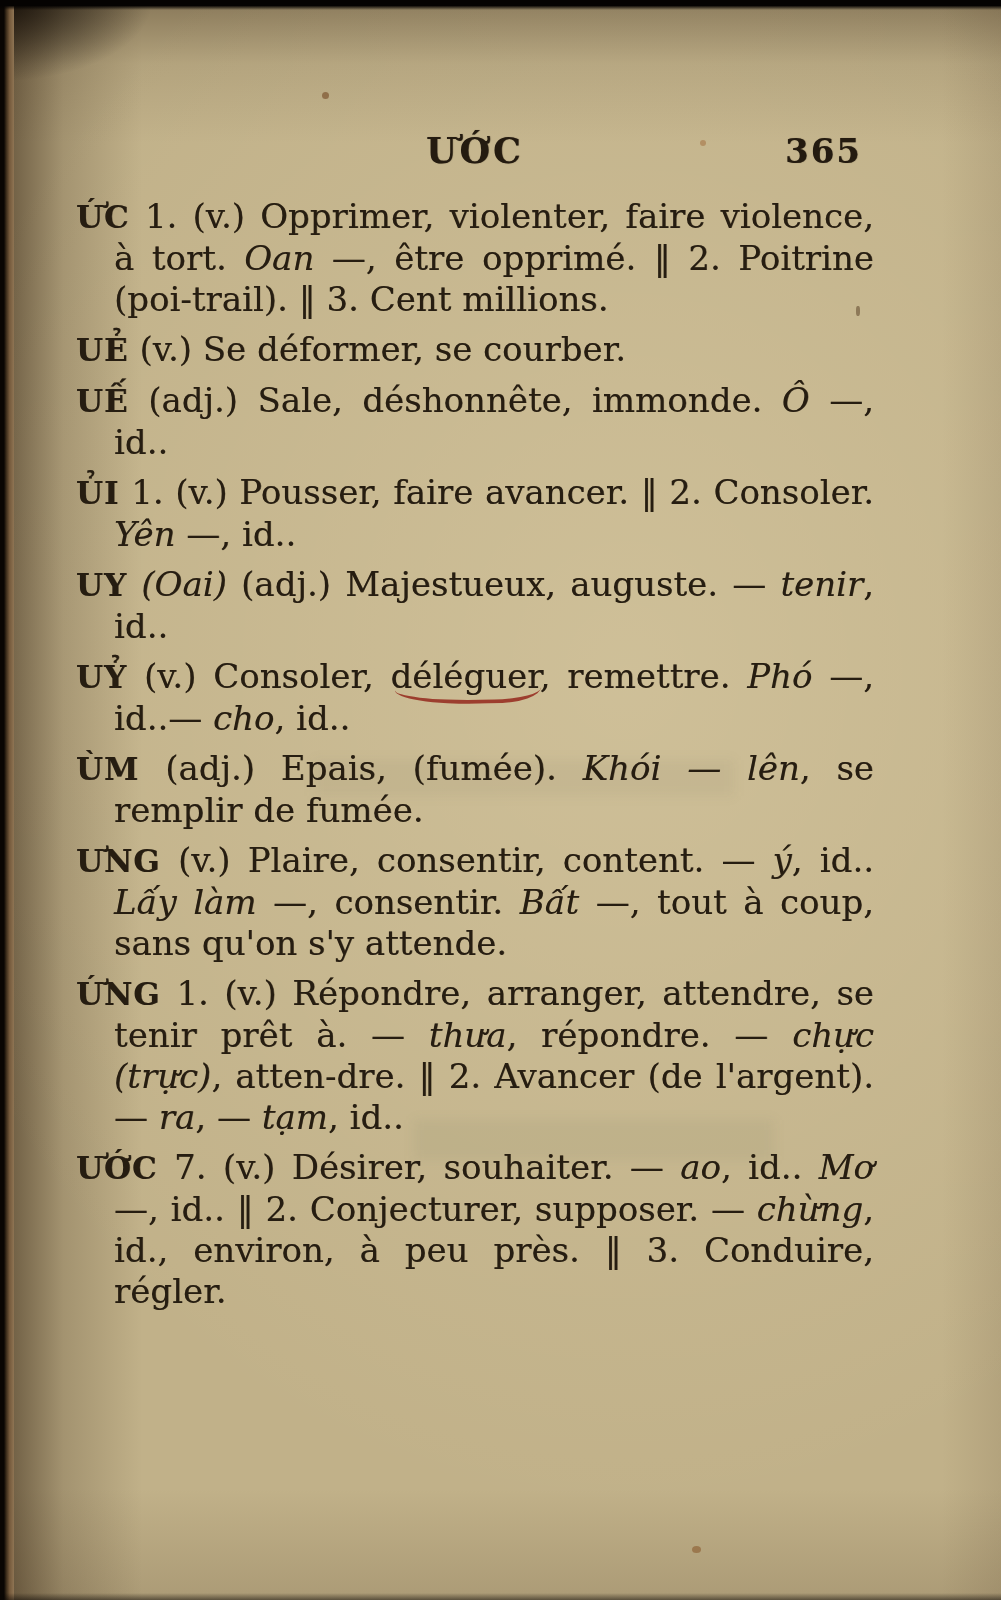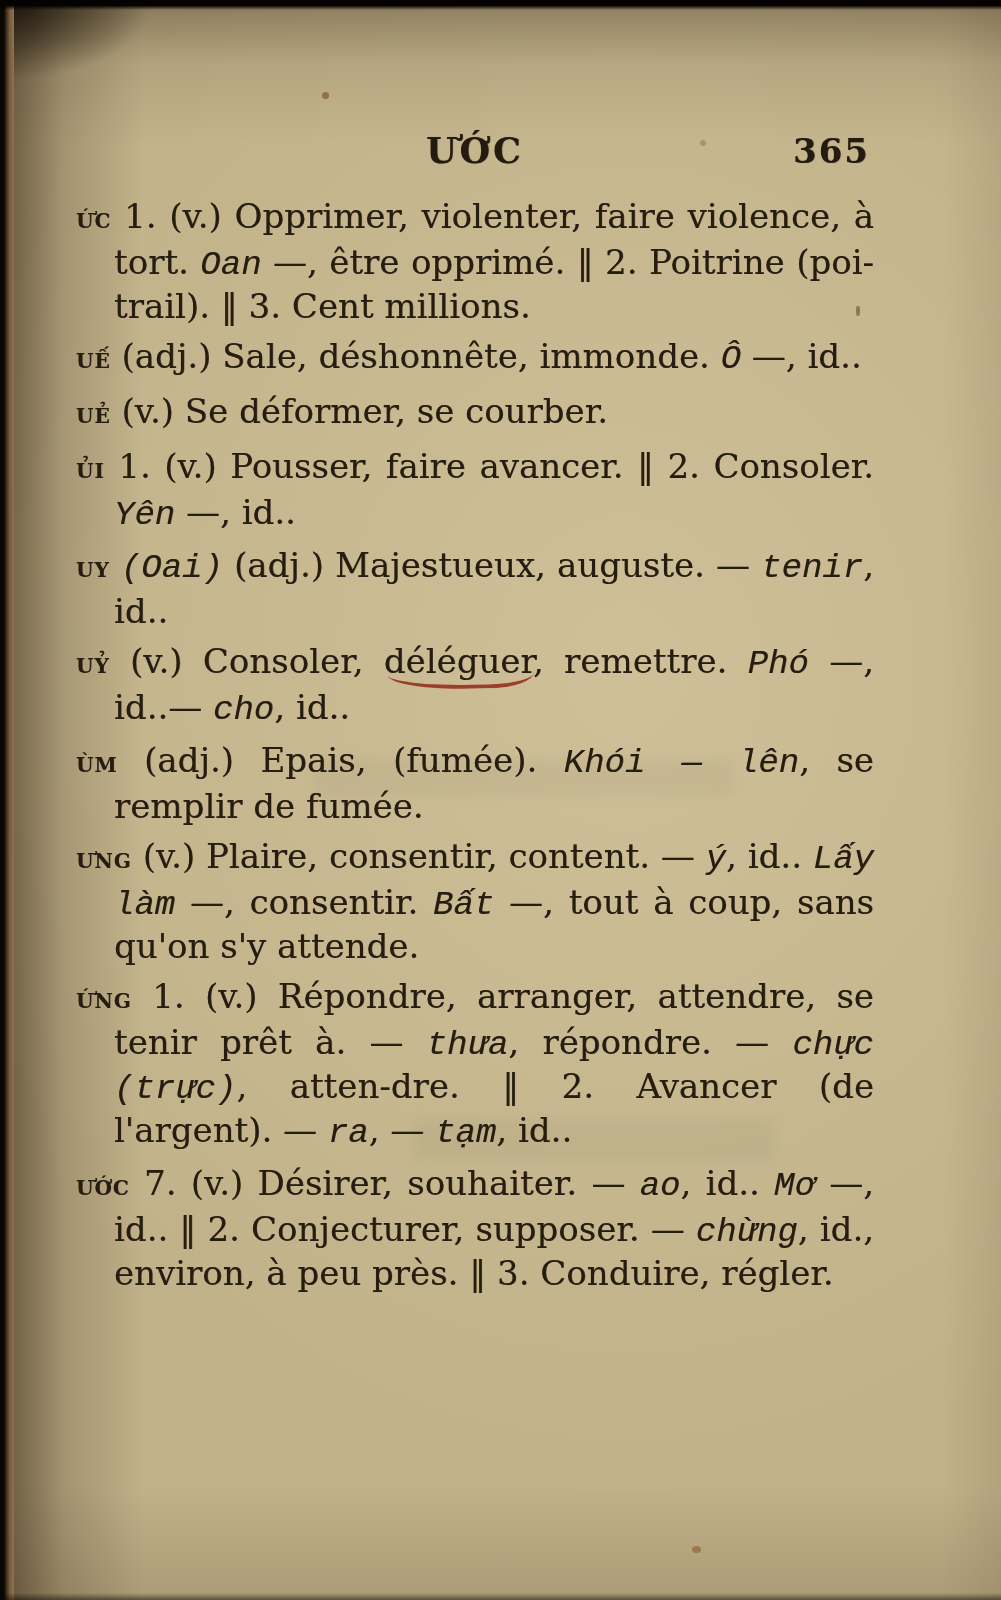--- a/index.html
+++ b/index.html
@@ -41,36 +41,36 @@
 
   
   .content{position:absolute;left:62px;right:127px;top:0;z-index:2;color:#241b10;}
   .header{position:relative;margin-top:130px;height:48px;}
   .running-title{
     position:absolute;left:50%;transform:translateX(-50%);
     font-weight:bold;font-size:35px;letter-spacing:3px;
     text-shadow:0.4px 0.4px 0.7px rgba(32,22,10,0.55);
   }
   .page-number{
-    position:absolute;right:4px;top:1px;
+    position:absolute;right:12px;top:1px;
     font-weight:bold;font-size:34px;letter-spacing:2px;
     text-shadow:0.4px 0.4px 0.7px rgba(32,22,10,0.55);
     text-align:right;
   }
   .entries{margin-top:18px;}
   .entry{
     margin:0 0 9px 0;
     padding-left:38px;text-indent:-38px;
     font-size:34px;line-height:41px;
     text-align:justify;
     color:#261d11;
     text-shadow:0.35px 0.35px 0.65px rgba(32,22,10,0.5);
   }
-  .seg-hw{font-weight:bold;font-size:20px;letter-spacing:1px;}
-  .seg-i{font-style:italic;font-family:Liberation Mono, monospace;}
+  .seg-hw{font-weight:bold;font-size:31px;letter-spacing:1px;}
+  .seg-i{font-style:italic;}
   .seg-u{position:relative;}
   
   .seg-u::after{
     content:"";position:absolute;left:4px;right:10px;bottom:-8px;height:12px;
     border-bottom:4px solid rgba(148,40,28,0.85);
     border-radius:12% 78% 32% 58% / 0 0 95% 95%;
     transform:rotate(-1.1deg);
   }
 
   
@@ -90,22 +90,22 @@
   <div class="paper">
     <div class="smudge m1"></div>
     <div class="smudge m2"></div>
     <div class="content">
       <div class="header">
         <span class="running-title">ƯỚC</span>
         <span class="page-number">365</span>
       </div>
       <div class="entries" id="entries">
           <p class="entry"><span class="seg-hw">ỨC</span><span class="seg-n"> 1. (v.) Opprimer, violenter, faire violence, à tort. </span><span class="seg-i">Oan</span><span class="seg-n"> —, être opprimé.  ‖ 2. Poitrine (poi-trail).  ‖ 3. Cent millions.</span></p>
+          <p class="entry"><span class="seg-hw">UẺ</span><span class="seg-n"> (v.) Se déformer, se courber.</span></p>
           <p class="entry"><span class="seg-hw">UẾ</span><span class="seg-n"> (adj.) Sale, déshonnête, immonde. </span><span class="seg-i">Ô</span><span class="seg-n"> —, id..</span></p>
-          <p class="entry"><span class="seg-hw">UẺ</span><span class="seg-n"> (v.) Se déformer, se courber.</span></p>
           <p class="entry"><span class="seg-hw">ỦI</span><span class="seg-n"> 1. (v.) Pousser, faire avancer.  ‖ 2. Consoler. </span><span class="seg-i">Yên</span><span class="seg-n"> —, id..</span></p>
           <p class="entry"><span class="seg-hw">UY</span><span class="seg-n"> </span><span class="seg-i">(Oai)</span><span class="seg-n"> (adj.) Majestueux, auguste. — </span><span class="seg-i">tenir</span><span class="seg-n">, id..</span></p>
           <p class="entry"><span class="seg-hw">UỶ</span><span class="seg-n"> (v.) Consoler, </span><span class="seg-u">déléguer,</span><span class="seg-n"> remettre. </span><span class="seg-i">Phó</span><span class="seg-n"> —, id..— </span><span class="seg-i">cho</span><span class="seg-n">, id..</span></p>
           <p class="entry"><span class="seg-hw">ÙM</span><span class="seg-n"> (adj.) Epais, (fumée). </span><span class="seg-i">Khói — lên</span><span class="seg-n">, se remplir de fumée.</span></p>
           <p class="entry"><span class="seg-hw">ƯNG</span><span class="seg-n"> (v.) Plaire, consentir, content. — </span><span class="seg-i">ý</span><span class="seg-n">, id.. </span><span class="seg-i">Lấy làm</span><span class="seg-n"> —, consentir. </span><span class="seg-i">Bất</span><span class="seg-n"> —, tout à coup, sans qu'on s'y attende.</span></p>
           <p class="entry"><span class="seg-hw">ỨNG</span><span class="seg-n"> 1. (v.) Répondre, arranger, attendre, se tenir prêt à. — </span><span class="seg-i">thưa</span><span class="seg-n">, répondre. — </span><span class="seg-i">chực (trực)</span><span class="seg-n">, atten-dre.  ‖ 2. Avancer (de l'argent). — </span><span class="seg-i">ra</span><span class="seg-n">, — </span><span class="seg-i">tạm</span><span class="seg-n">, id..</span></p>
           <p class="entry"><span class="seg-hw">ƯỚC</span><span class="seg-n"> 7. (v.) Désirer, souhaiter. — </span><span class="seg-i">ao</span><span class="seg-n">, id.. </span><span class="seg-i">Mơ</span><span class="seg-n"> —, id..  ‖ 2. Conjecturer, supposer. — </span><span class="seg-i">chừng</span><span class="seg-n">, id., environ, à peu près.  ‖ 3. Conduire, régler. </span></p>
         </div>
     </div>
   </div>

